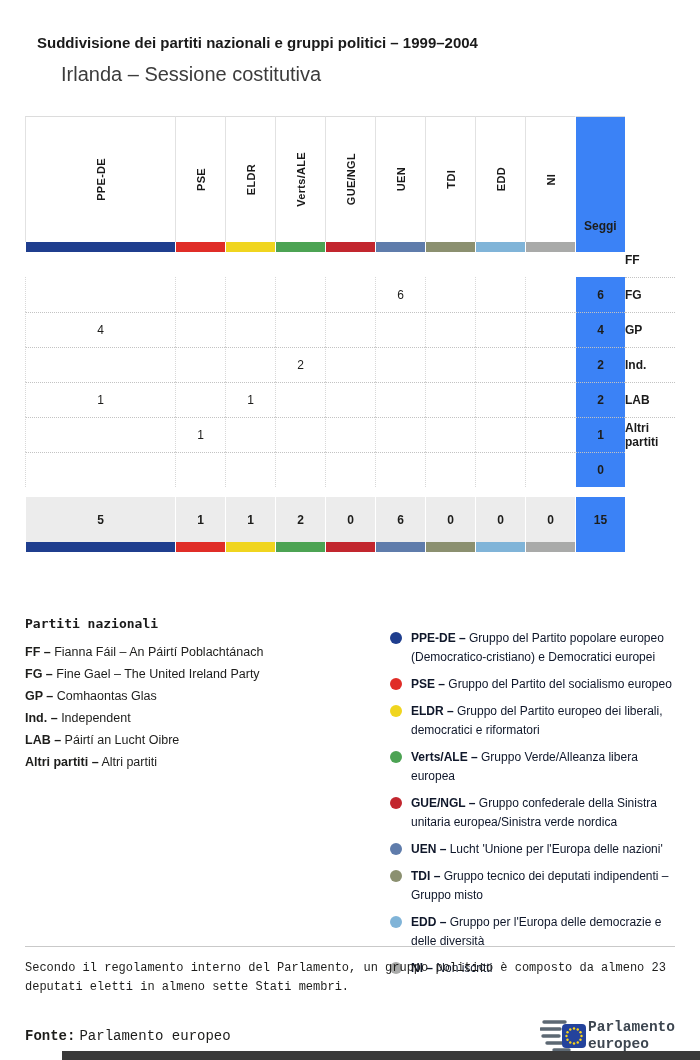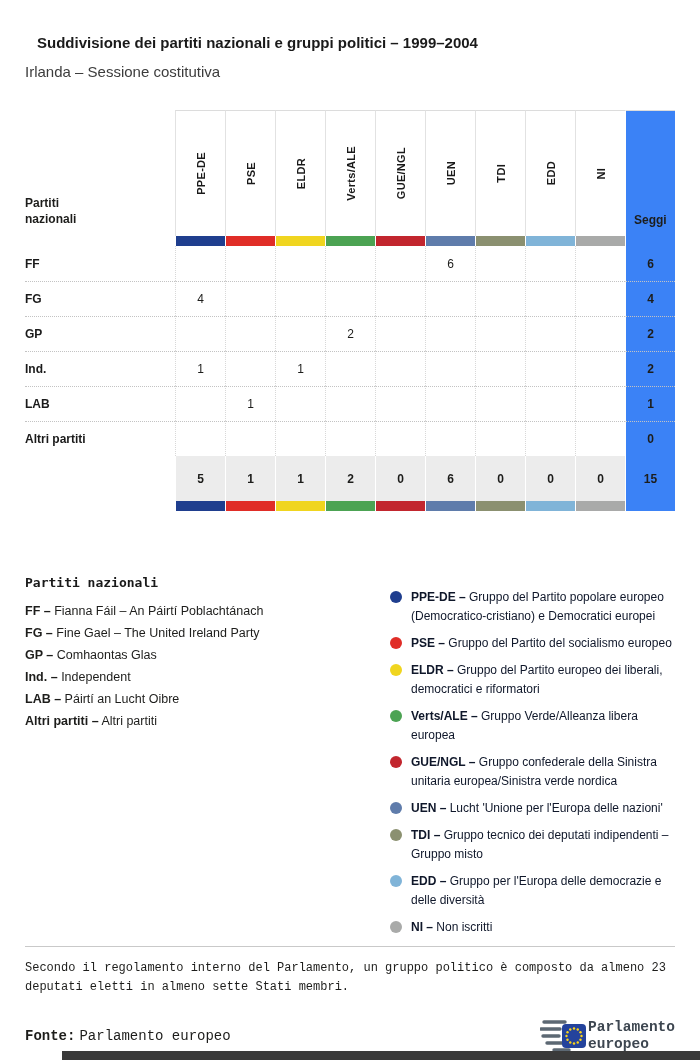--- a/index.html
+++ b/index.html
@@ -3,21 +3,21 @@
 <meta charset="utf-8">
 <style>
   html,body{margin:0;padding:0;}
   body{
     width:700px;height:1060px;position:relative;overflow:hidden;
     background:#ffffff;color:#1d1d1b;
     font-family:"Liberation Sans","DejaVu Sans",sans-serif;
   }
   .page{padding:22px 25px 0 25px;}
   h1{margin:12px;font-size:15px;font-weight:bold;color:#1a1a1a;}
-  .subtitle{margin-top:12px;font-size:15px;color:#3c3c3c;}
+  .subtitle{margin-top:12px;font-size:20px;color:#3c3c3c;margin-left:36px;}
 
   
   #grid{
     margin-top:30px;
     display:grid;
     grid-template-columns:150px repeat(9,50px) 50px;
   }
   #grid .c{box-sizing:border-box;}
   .hdrlabel{height:126px;display:flex;flex-direction:column;justify-content:flex-end;
     padding-bottom:9px;font-weight:bold;font-size:12px;line-height:16px;}
@@ -71,24 +71,20 @@
 </style>
 </head>
 <body>
 
 <div class="page">
 
   <h1>Suddivisione dei partiti nazionali e gruppi politici – 1999–2004</h1>
   <div class="subtitle">Irlanda – Sessione costitutiva</div>
 
   <div id="grid">
-      <div class="c hdrlabel">
-        <div>Partiti</div>
-        <div>nazionali</div>
-      </div>
       <div class="c ghead">
         <span class="vert">PPE-DE</span>
       </div>
       <div class="c ghead">
         <span class="vert">PSE</span>
       </div>
       <div class="c ghead">
         <span class="vert">ELDR</span>
       </div>
       <div class="c ghead">

